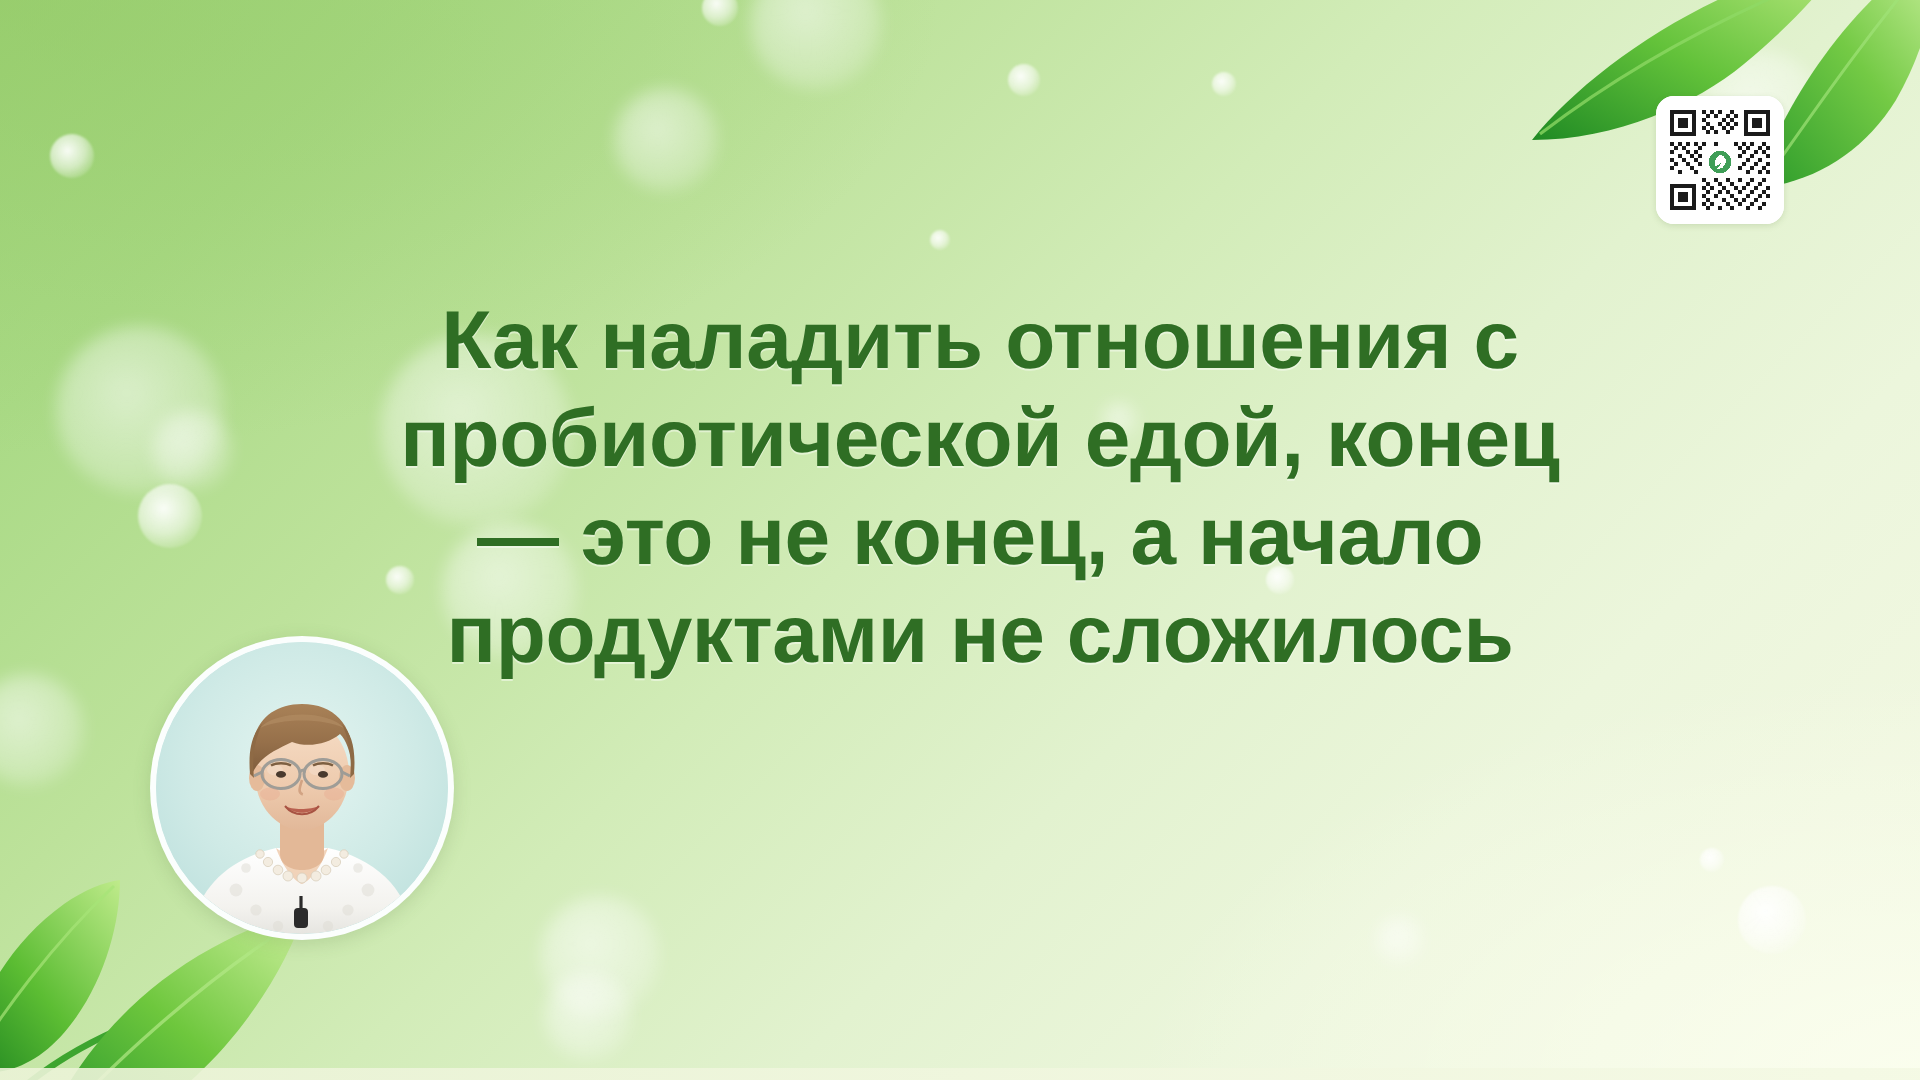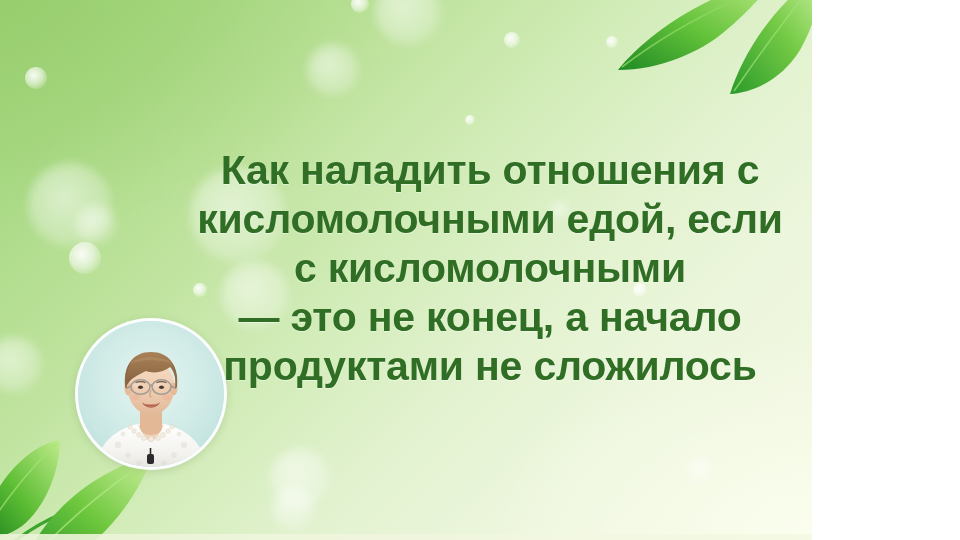--- a/index.html
+++ b/index.html
@@ -2,21 +2,21 @@
 <html><head>
 <meta charset="utf-8">
 <style>
   html, body {
     margin: 0;
     padding: 0;
     background: #ffffff;
   }
   .slide {
     position: relative;
-    width: 812px;
+    width: 960px;
     height: 540px;
     overflow: hidden;
     font-family: "Liberation Sans", sans-serif;
   }
 
   
   .bg-base {
     position: absolute;
     inset: 0;
     background:
@@ -450,20 +450,19 @@
         <g>
           <rect x="69" y="133" width="7" height="10" rx="2" fill="#2b2b2b"></rect>
           <path d="M72.5 133 L72.5 127" stroke="#2b2b2b" stroke-width="1.6"></path>
         </g>
       </g>
     </svg>
   </div>
 
   <div class="headline">
     <span class="ln">Как наладить отношения с</span>
-    <span class="ln">кисломолочными едой, если</span>
-    <span class="ln">с кисломолочными</span>
+    <span class="ln">пробиотической едой, конец</span>
     <span class="ln">— это не конец, а начало</span>
     <span class="ln">продуктами не сложилось</span>
   </div>
 
   <div class="bottom-strip"></div>
 </div>
 
 </body></html>

